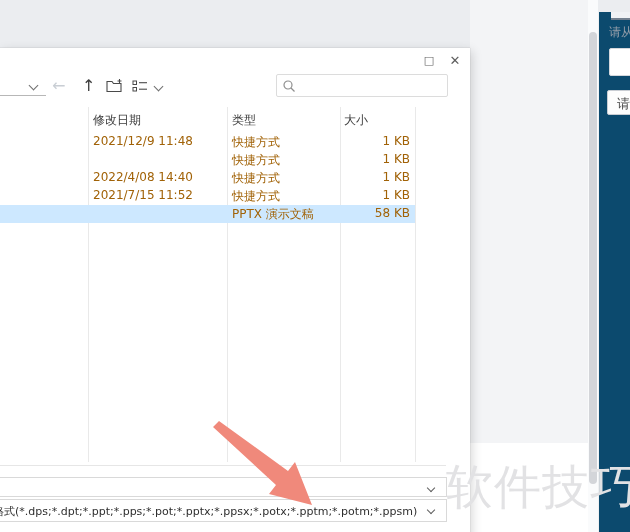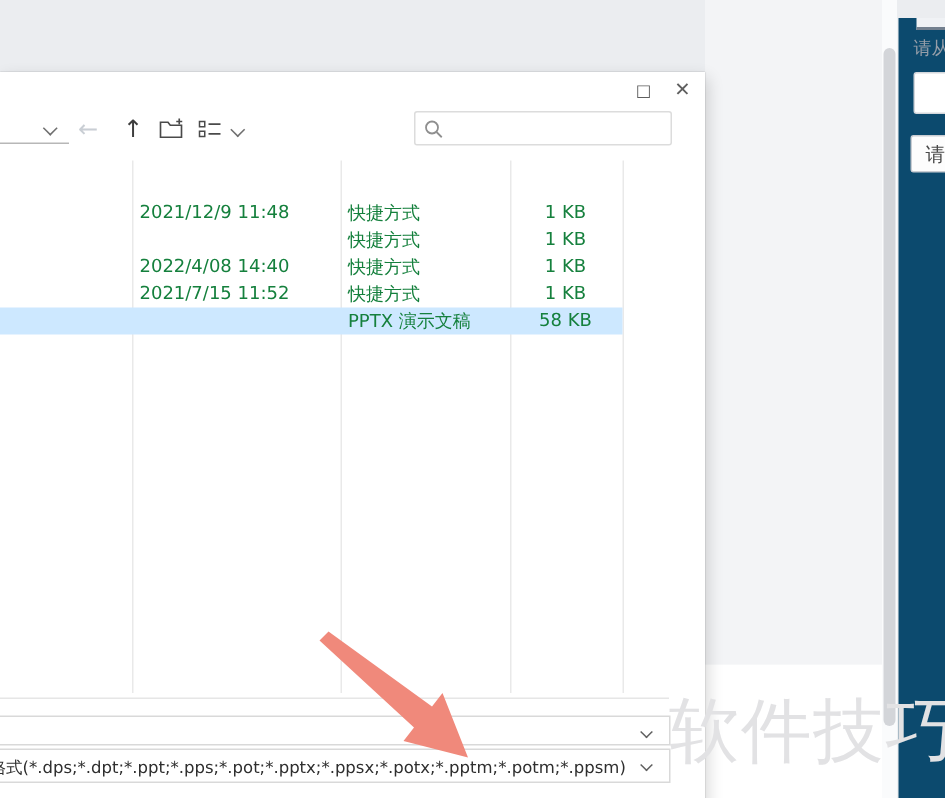--- a/index.html
+++ b/index.html
@@ -48,26 +48,26 @@
   .searchbox input{position:absolute;left:22px;top:1px;width:140px;height:17px;border:0;outline:0;font-size:12px;background:transparent;}
   .mag{position:absolute;left:5px;top:3px;}
   
   .list{position:absolute;left:0;top:57px;width:446px;height:360px;border-bottom:1px solid #e6e6e6;}
   .vsep{position:absolute;top:2px;width:1px;height:355px;background:#e9e9e9;}
   .vs1{left:88px;} .vs2{left:227px;} .vs3{left:340px;} .vs4{left:415px;}
   .lhead{position:absolute;left:0;top:6px;width:100%;height:20px;font-size:12px;color:#3c3c3c;}
   .lhead .c-date{left:93px;} .lhead .c-type{left:232px;}
   .lhead .c-size{left:344px;width:60px;text-align:left;}
   .lrows{position:absolute;left:0;top:28px;width:100%;}
-  .lrow{position:relative;width:415px;height:18px;font-size:12px;color:#15803d;}
+  .lrow{position:relative;width:415px;height:18px;font-size:12px;color:#a16207;}
   .lrow.selected{background:var(--sel);}
   .c-date,.c-type,.c-size{position:absolute;top:1px;white-space:nowrap;}
   .c-date{left:93px;}
   .c-type{left:232px;}
-  .c-size{left:344px;width:66px;text-align:center;}
+  .c-size{left:344px;width:66px;text-align:right;}
   
   .combo{position:absolute;left:-10px;width:457px;background:#fff;border:1px solid #d9d9d9;box-sizing:border-box;}
   .combo.fname{top:429px;height:20px;}
   .combo.ftype{top:451px;height:23px;}
   .combo-chev{position:absolute;right:12px;top:7px;border-color:#5f5f5f;width:5px;height:5px;}
   .ftype-text{position:absolute;left:2px;top:4px;font-size:11px;color:#2f2f2f;white-space:nowrap;}
   
   .arrow-svg{position:absolute;left:0;top:0;width:630px;height:532px;pointer-events:none;z-index:40;}
   .watermark{position:absolute;left:446px;top:456px;z-index:50;font-size:47px;color:#e2e2e4;
     letter-spacing:1px;white-space:nowrap;font-weight:200;}
@@ -123,20 +123,25 @@
       </span>
       <input placeholder="" style="">
     </div>
   </div>
 
   <div class="list">
     <div class="vsep vs1"></div>
     <div class="vsep vs2"></div>
     <div class="vsep vs3"></div>
     <div class="vsep vs4"></div>
+    <div class="lhead">
+      <span class="c-date">修改日期</span>
+      <span class="c-type">类型</span>
+      <span class="c-size">大小</span>
+    </div>
     <div class="lrows">
         <div class="lrow">
     <span class="c-date">2021/12/9 11:48</span>
     <span class="c-type">快捷方式</span>
     <span class="c-size">1 KB</span>
   </div>
         <div class="lrow">
     <span class="c-type">快捷方式</span>
     <span class="c-size">1 KB</span>
   </div>

